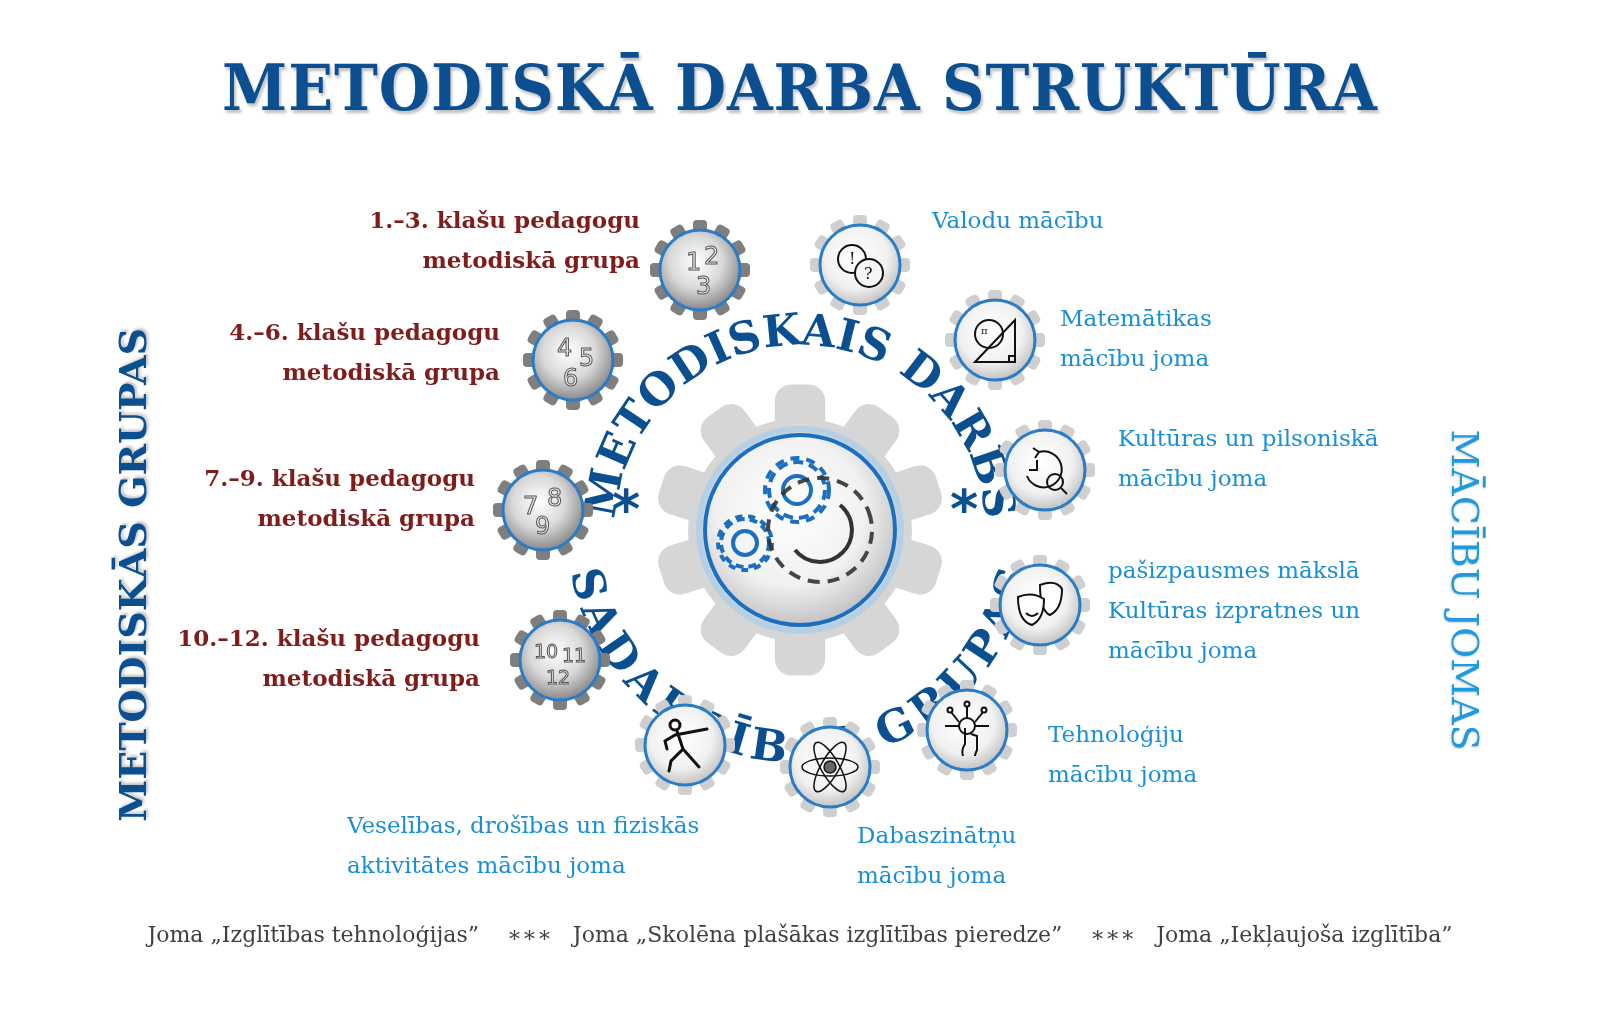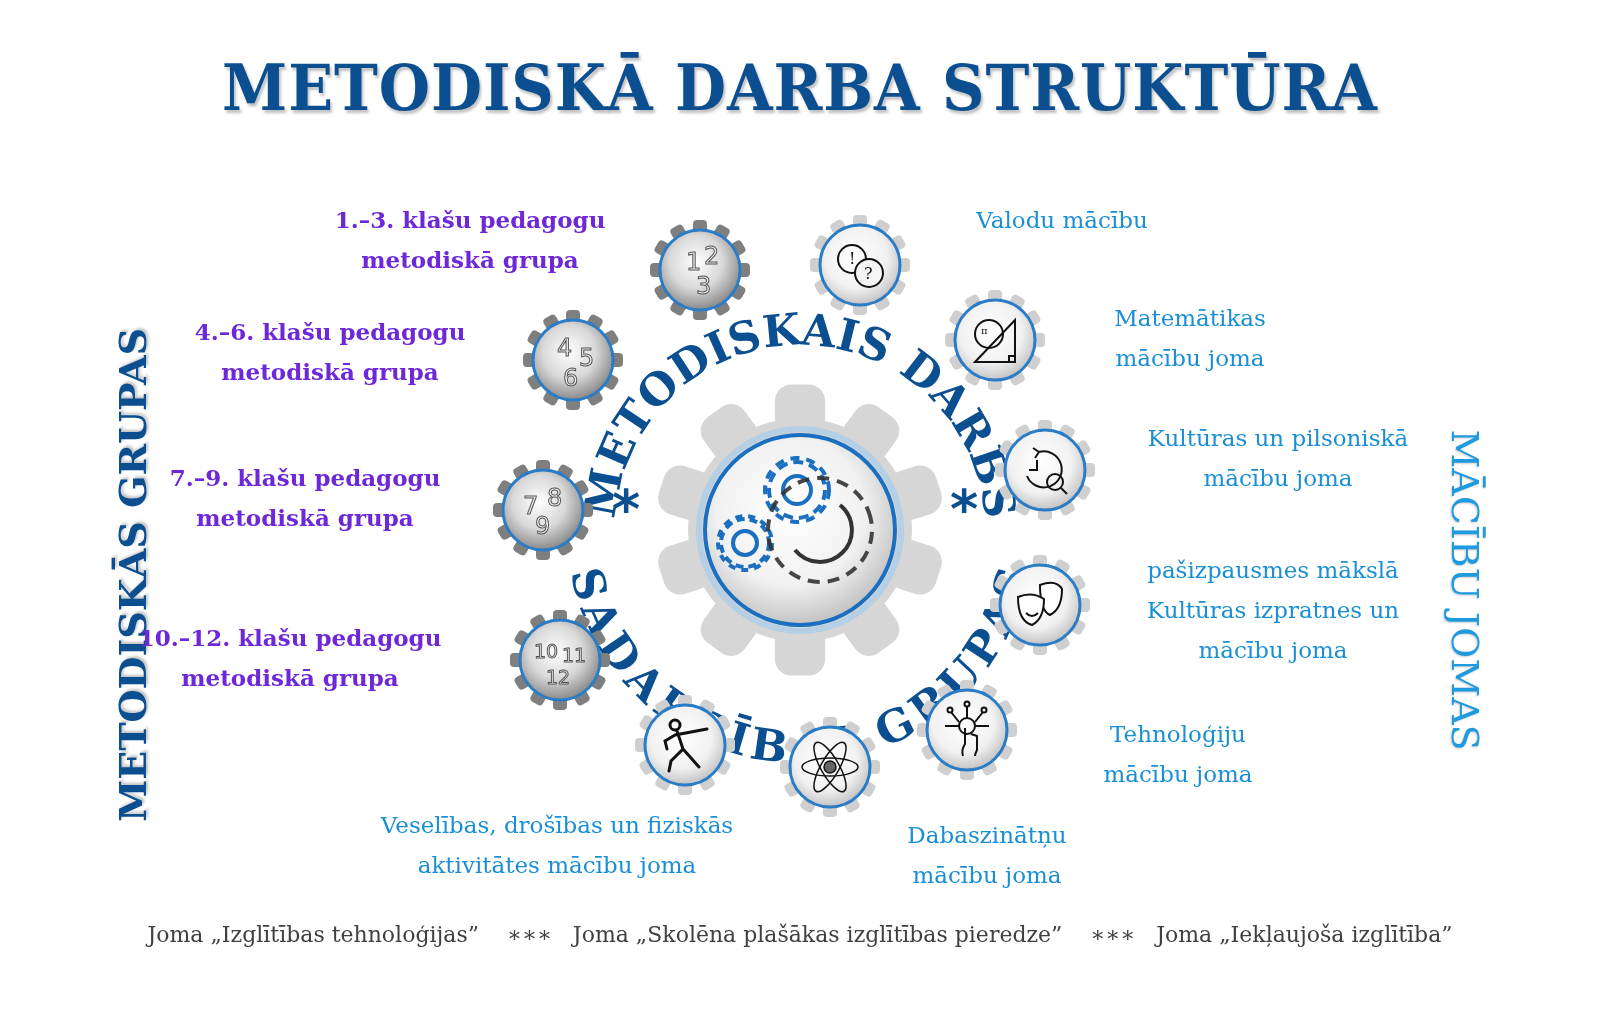--- a/index.html
+++ b/index.html
@@ -3,22 +3,22 @@
 <meta charset="utf-8">
 <style>
   html,body{margin:0;padding:0;background:#fff;}
   body{width:1600px;height:1018px;position:relative;overflow:hidden;font-family:"DejaVu Serif",serif;}
   .abs{position:absolute;}
   .title{left:0;top:50px;width:1600px;text-align:center;font-family:"DejaVu Serif",serif;font-weight:bold;font-size:64px;color:#0b4f91;letter-spacing:1px;text-shadow:2px 3px 3px rgba(0,0,0,0.25);transform:scaleX(0.92);}
   .vleft{left:112px;top:330px;width:40px;height:490px;}
   .vleft span{position:absolute;left:50%;top:50%;white-space:nowrap;transform:translate(-50%,-50%) rotate(-90deg);font-weight:bold;font-size:38px;color:#0b4f91;text-shadow:2px 2px 3px rgba(0,0,0,0.25);}
   .vright{left:1440px;top:420px;width:50px;height:340px;}
   .vright span{position:absolute;left:50%;top:50%;white-space:nowrap;transform:translate(-50%,-50%) rotate(90deg);font-size:38px;color:#1e9ae0;text-shadow:1px 1px 2px rgba(0,0,0,0.2);}
-  .lbl{font-size:23px;line-height:40px;text-align:center;}
-  .lbl-l{color:#6d28d9;font-weight:bold;text-align:center;}
+  .lbl{font-size:23px;line-height:40px;}
+  .lbl-l{color:#7f1d1d;font-weight:bold;text-align:right;}
   .lbl-r{color:#1a8fd6;}
   .gear{position:absolute;}
   .footer{left:0;top:922px;width:1600px;text-align:center;font-size:22px;color:#404040;white-space:pre;}
   .star{font-weight:bold;color:#0b4f91;font-size:54px;font-family:"DejaVu Sans",sans-serif;}
   .arc-text{font-family:"DejaVu Serif",serif;font-weight:bold;font-size:44px;fill:#0b4f91;}
 </style>
 </head>
 <body>
 
 <svg width="0" height="0" style="position:absolute">

